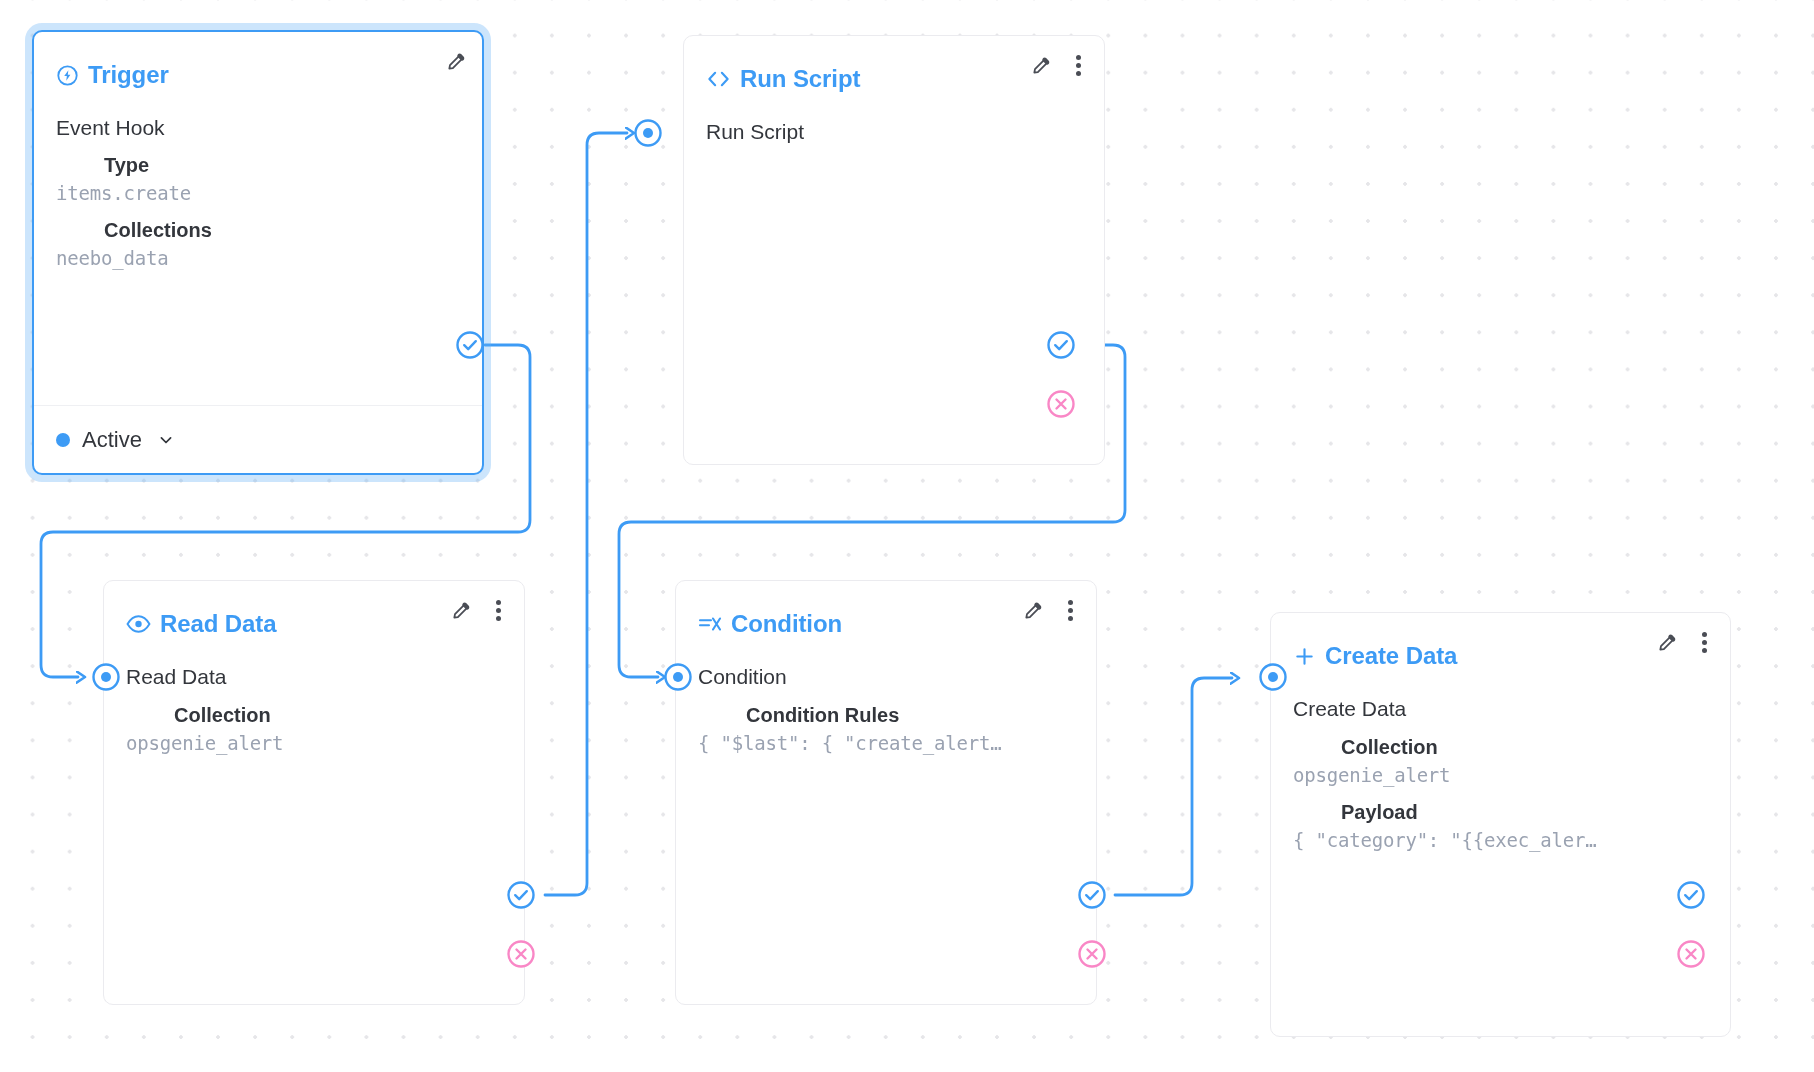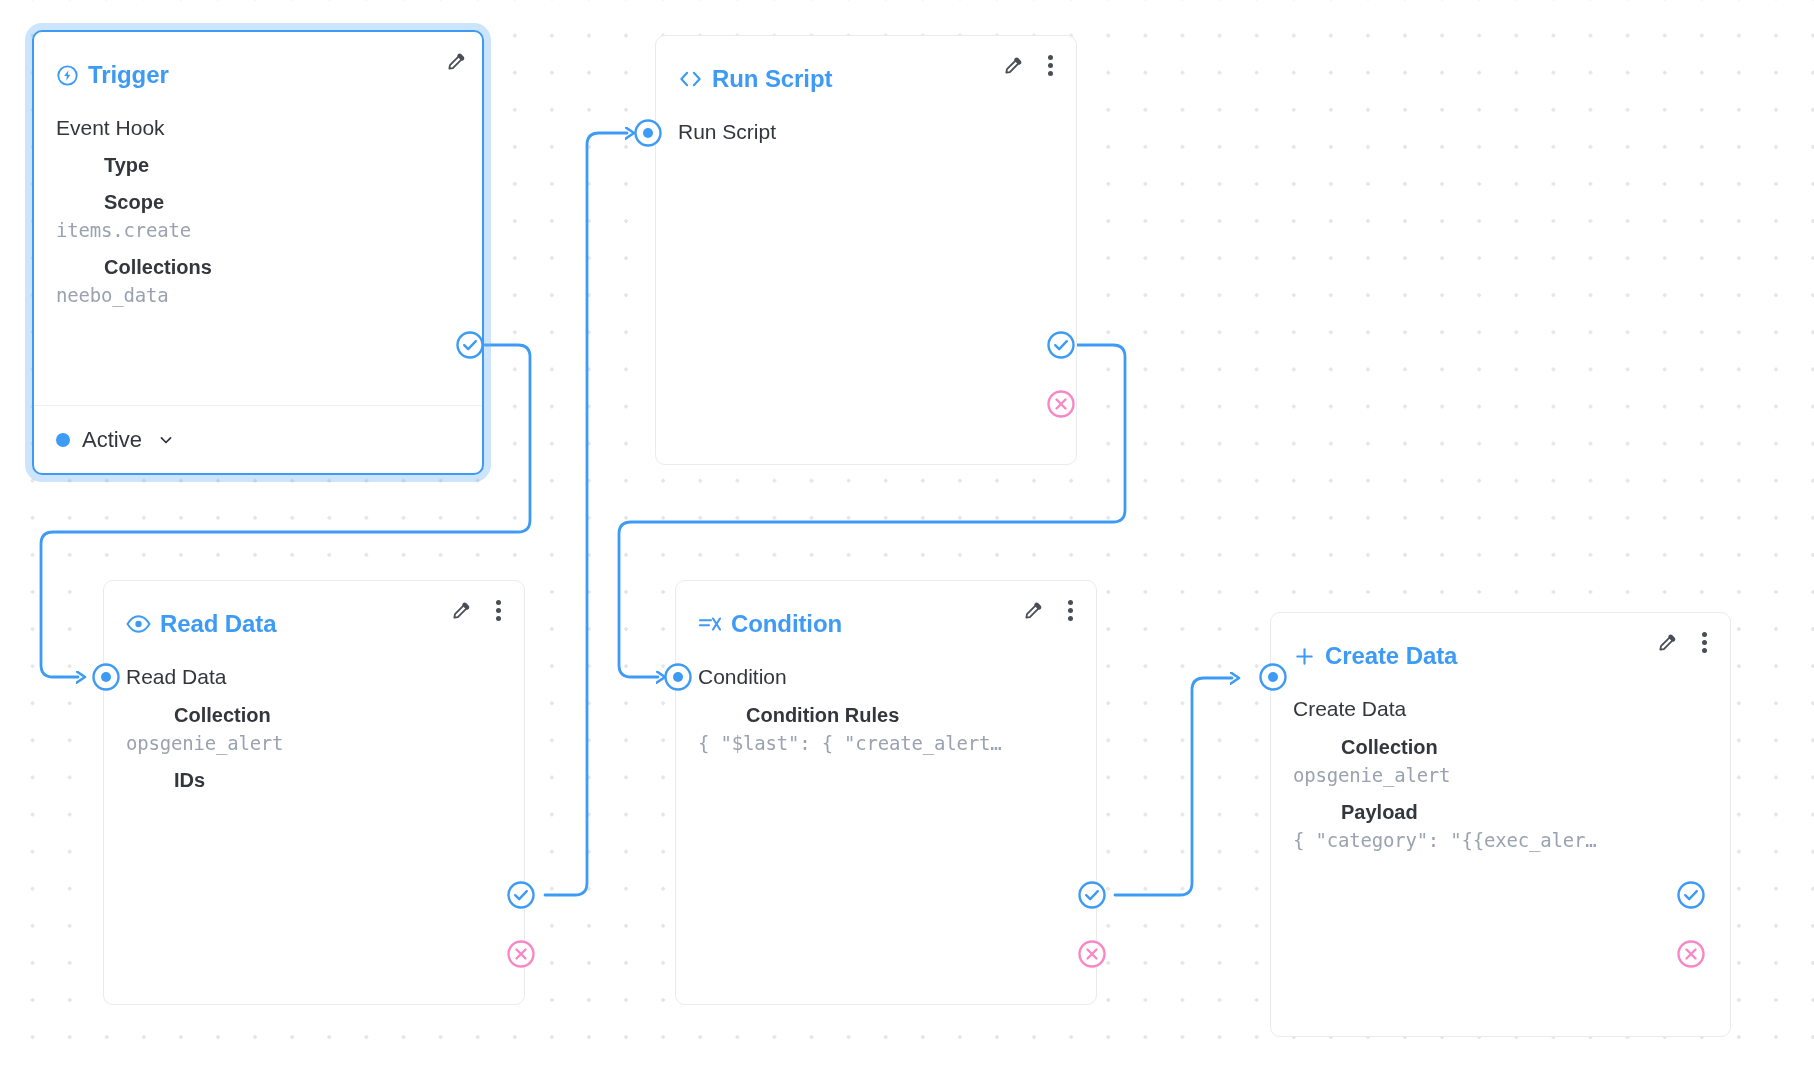--- a/index.html
+++ b/index.html
@@ -201,21 +201,20 @@
           <svg width="23" height="23" viewBox="0 0 24 24">
             <path d="M4.5 19.5 L5.2 15.8 L16.1 4.9 L19.1 7.9 L8.2 18.8 Z" fill="none" stroke="#4a4d55" stroke-width="1.85" stroke-linejoin="round"></path>
             <path d="M15 6 L18 9" stroke="#4a4d55" stroke-width="4.2" stroke-linecap="round"></path>
           </svg>
         </span>
       </div>
     </div>
     <div class="node-body">
       <div class="row-title">Event Hook</div>
       <div class="field-label">Type</div>
-      <div class="field-label">Scope</div>
       <div class="field-value">items.create</div>
       <div class="field-label">Collections</div>
       <div class="field-value">neebo_data</div>
     </div>
     <div class="node-footer">
       <div class="status">
         <span class="status-dot"></span>
         <span class="status-text">Active</span>
         <span style="display:flex;margin-left:2px;">
           <svg width="20" height="20" viewBox="0 0 24 24">
@@ -226,21 +225,21 @@
     </div>
   </div>
 
   <div class="port" style="left:455px; top:330px;">
     <svg width="30" height="30" viewBox="0 0 30 30">
       <circle cx="15" cy="15" r="12.5" fill="#ffffff" stroke="#3d9bf5" stroke-width="2.4"></circle>
       <path d="M9.2 15.2 L13.2 19.2 L20.8 11.2" fill="none" stroke="#3d9bf5" stroke-width="2.4" stroke-linecap="round" stroke-linejoin="round"></path>
     </svg>
   </div>
 
-  <div class="node" style="left:655px; top:35px; width:422px; height:430px;">
+  <div class="node" style="left:683px; top:35px; width:422px; height:430px;">
     <div class="node-head">
       <div class="node-title">
         <span style="display:flex;">
           <svg width="25" height="22" viewBox="0 0 26 22">
             <path d="M9.5 4.5 L3.5 11 L9.5 17.5" fill="none" stroke="#3d9bf5" stroke-width="2.2" stroke-linecap="round" stroke-linejoin="round"></path>
             <path d="M16.5 4.5 L22.5 11 L16.5 17.5" fill="none" stroke="#3d9bf5" stroke-width="2.2" stroke-linecap="round" stroke-linejoin="round"></path>
           </svg>
         </span>
         <span>Run Script</span>
       </div>
@@ -308,21 +307,20 @@
             <circle cx="3.5" cy="11.5" r="2.5" fill="#4a4d55"></circle>
             <circle cx="3.5" cy="19.4" r="2.5" fill="#4a4d55"></circle>
           </svg>
         </span>
       </div>
     </div>
     <div class="node-body">
       <div class="row-title">Read Data</div>
       <div class="field-label tight">Collection</div>
       <div class="field-value">opsgenie_alert</div>
-      <div class="field-label">IDs</div>
     </div>
   </div>
 
   <div class="port" style="left:91px; top:662px;">
     <svg width="30" height="30" viewBox="0 0 30 30">
       <circle cx="15" cy="15" r="12.5" fill="#ffffff" stroke="#3d9bf5" stroke-width="2.4"></circle>
       <circle cx="15" cy="15" r="5" fill="#3d9bf5"></circle>
     </svg>
   </div>
   <div class="port" style="left:506px; top:880px;">

